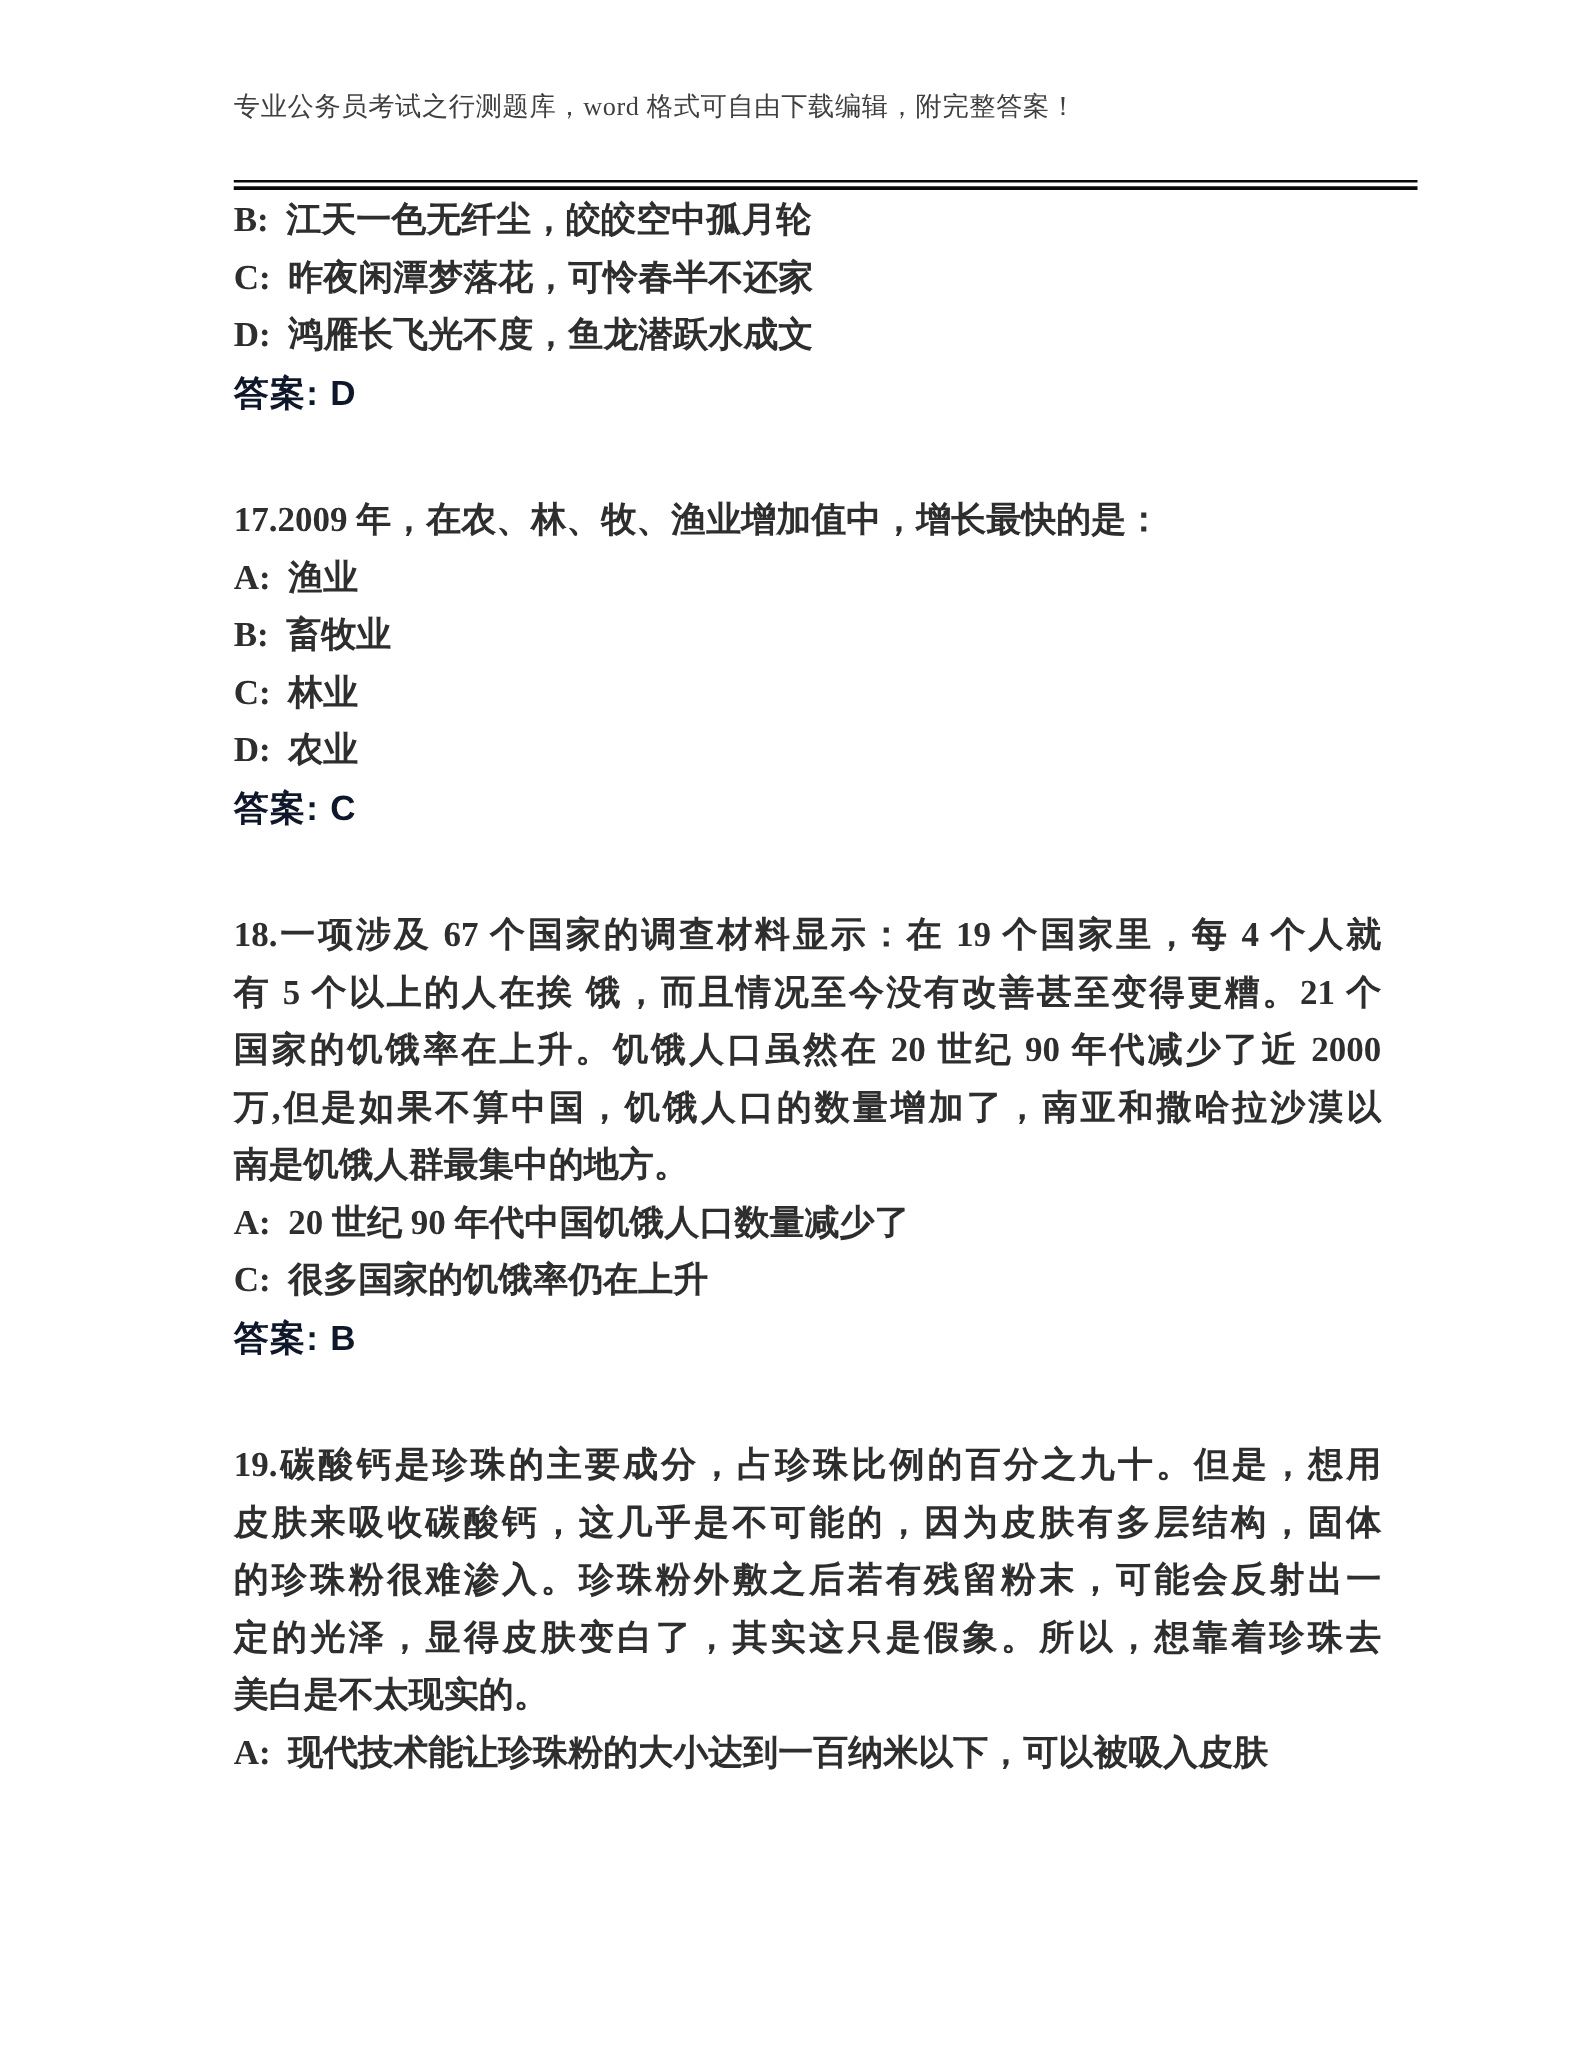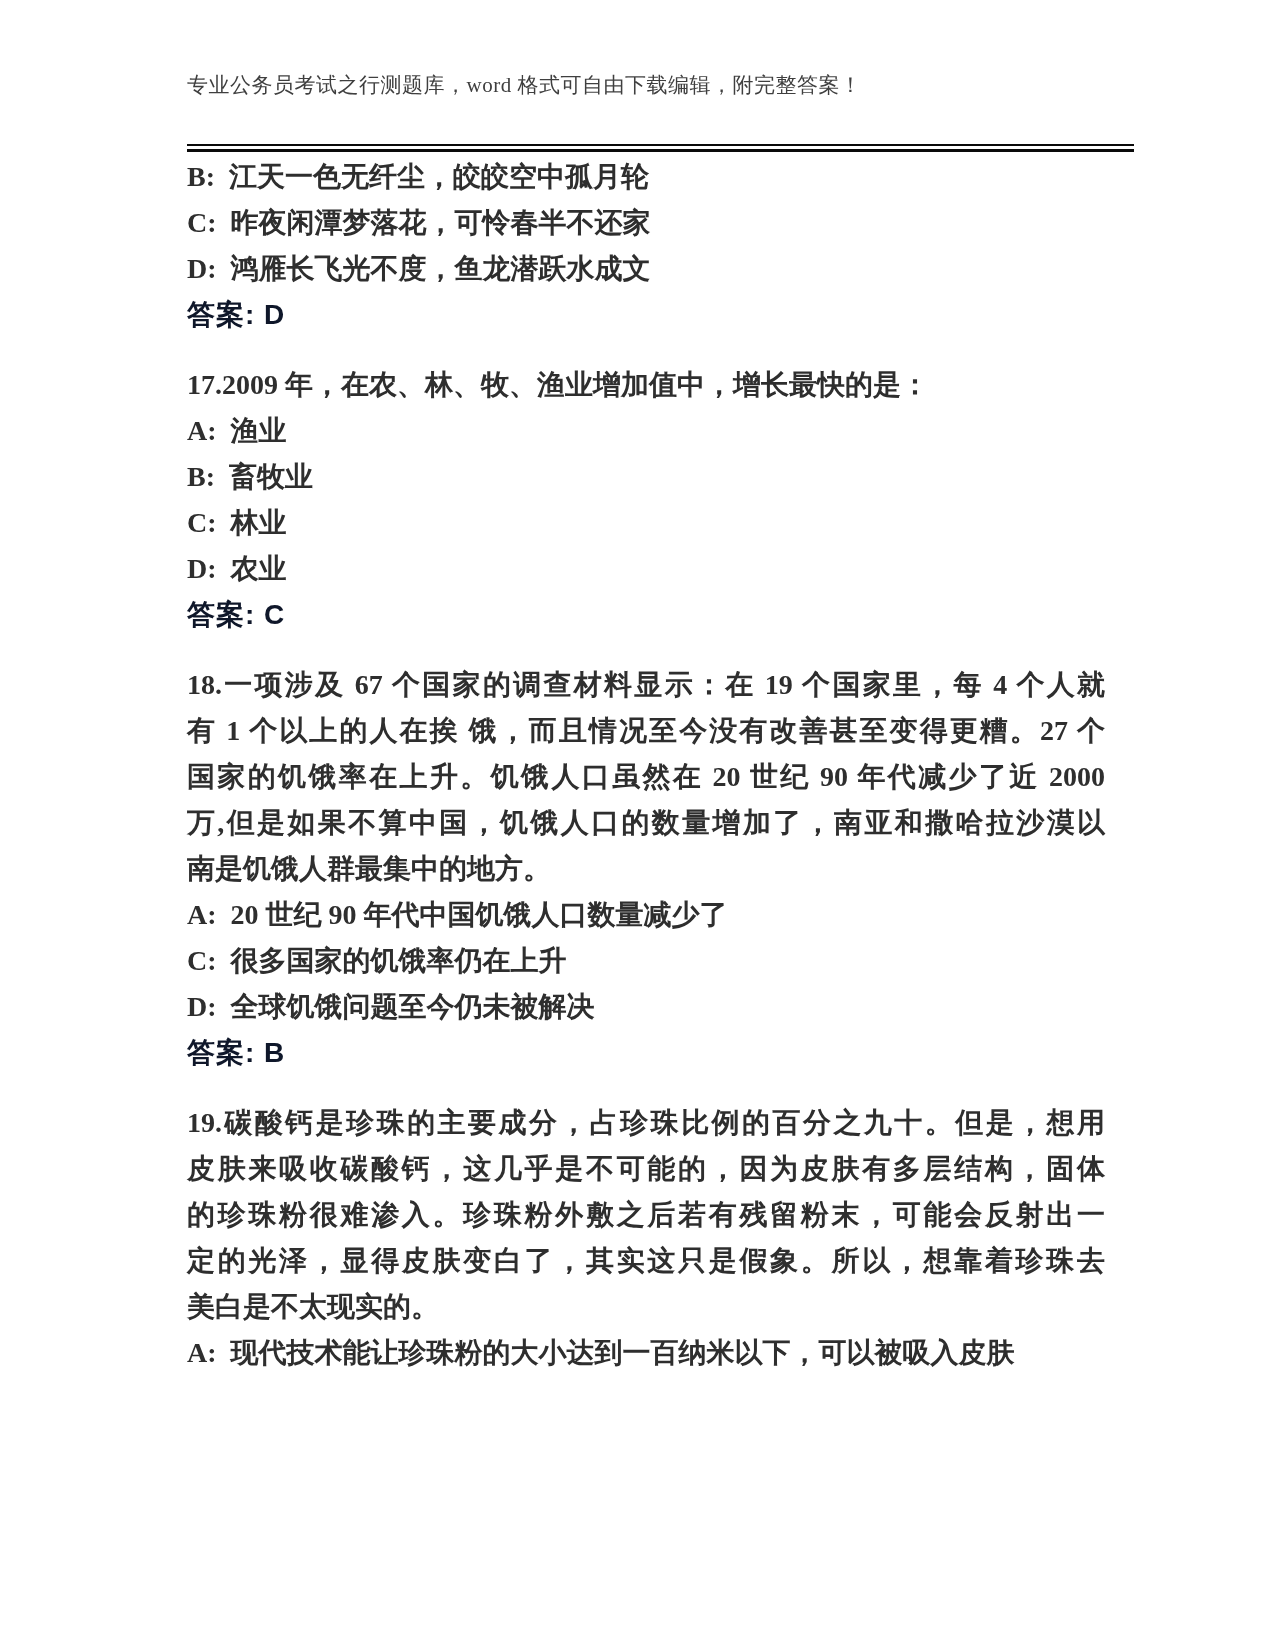--- a/index.html
+++ b/index.html
@@ -19,21 +19,21 @@
   .header-rule{
     position:absolute;left:187px;top:144px;width:978px;height:3px;
     border-top:2px solid #0a0a0a;border-bottom:3px solid #0a0a0a;
   }
   .content{
     position:absolute;left:187px;top:154px;width:918px;
     font-size:28px;
   }
   .line{height:46px;line-height:46px;white-space:nowrap;font-weight:bold;}
   .just{white-space:normal;text-align:justify;text-align-last:justify;}
-  .block + .block{margin-top:24px;}
+  .block + .block{margin-top:56px;}
   .opt-label{display:inline-block;margin-right:14px;}
   .answer{
     font-family:"Liberation Sans","DejaVu Sans",sans-serif;
     font-weight:600;color:#0f172a;letter-spacing:1px;
   }
 </style>
 </head>
 <body>
 
 <div class="page">
@@ -68,32 +68,29 @@
         <span class="opt-label">C:</span><span>林业</span>
       </div>
       <div class="line">
         <span class="opt-label">D:</span><span>农业</span>
       </div>
       <div class="line answer">答案: C</div>
     </section>
 
     <section class="block">
       <div class="line just">18.一项涉及 67 个国家的调查材料显示：在 19 个国家里，每 4 个人就</div>
-      <div class="line just">有 1 个以上的人在挨 饿，而且情况至今没有改善甚至变得更糟。27 个</div>
+      <div class="line just">有 5 个以上的人在挨 饿，而且情况至今没有改善甚至变得更糟。21 个</div>
       <div class="line just">国家的饥饿率在上升。饥饿人口虽然在 20 世纪 90 年代减少了近 2000</div>
       <div class="line just">万,但是如果不算中国，饥饿人口的数量增加了，南亚和撒哈拉沙漠以</div>
       <div class="line">南是饥饿人群最集中的地方。</div>
       <div class="line">
         <span class="opt-label">A:</span><span>20 世纪 90 年代中国饥饿人口数量减少了</span>
       </div>
       <div class="line">
         <span class="opt-label">C:</span><span>很多国家的饥饿率仍在上升</span>
-      </div>
-      <div class="line">
-        <span class="opt-label">D:</span><span>全球饥饿问题至今仍未被解决</span>
       </div>
       <div class="line answer">答案: B</div>
     </section>
 
     <section class="block">
       <div class="line just">19.碳酸钙是珍珠的主要成分，占珍珠比例的百分之九十。但是，想用</div>
       <div class="line just">皮肤来吸收碳酸钙，这几乎是不可能的，因为皮肤有多层结构，固体</div>
       <div class="line just">的珍珠粉很难渗入。珍珠粉外敷之后若有残留粉末，可能会反射出一</div>
       <div class="line just">定的光泽，显得皮肤变白了，其实这只是假象。所以，想靠着珍珠去</div>
       <div class="line">美白是不太现实的。</div>

